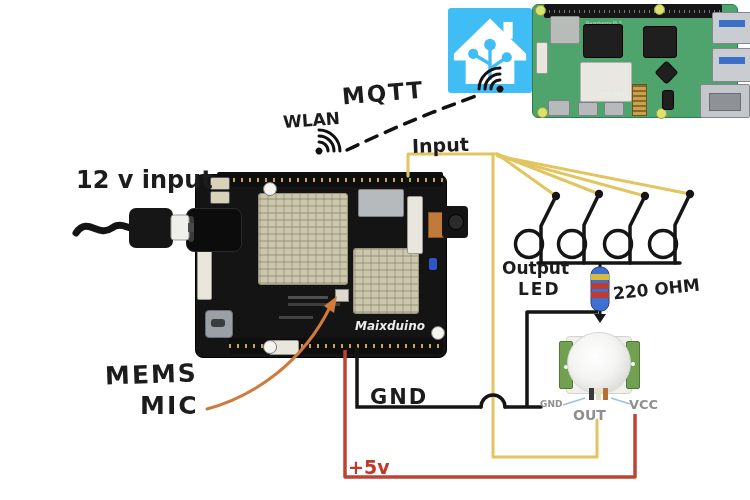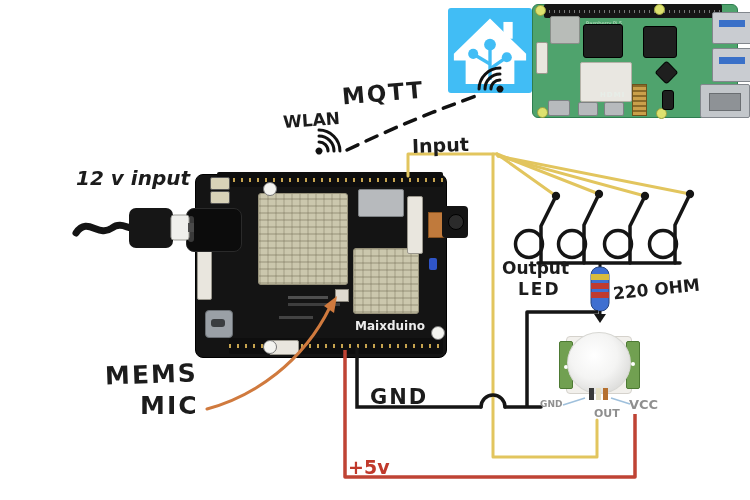--- a/index.html
+++ b/index.html
@@ -6,21 +6,21 @@
   .canvas{position:relative;width:750px;height:500px;background:#ffffff;overflow:hidden;
           font-family:"DejaVu Sans",sans-serif;}
   .abs{position:absolute;}
   .hand{position:absolute;font-family:"DejaVu Sans",sans-serif;font-weight:700;
         color:#1c1c1c;white-space:nowrap;line-height:1;}
   .tiny{position:absolute;font-family:"DejaVu Sans",sans-serif;white-space:nowrap;line-height:1;}
   .svglayer{position:absolute;left:0;top:0;z-index:5;pointer-events:none;}
   .txt{z-index:6;}
 
   
-  .maix{z-index:1;}
+  .maix{z-index:1;font-style:italic;}
   .pcb{position:absolute;background:#141414;border:1px solid #000;border-radius:8px;}
   .pins{position:absolute;background-color:#0e0e0e;border-radius:2px;
         background-image:repeating-linear-gradient(90deg, rgba(208,172,82,.95) 0 2px, transparent 2px 8px);
         background-size:100% 4px;background-repeat:no-repeat;background-position:0 center;}
   .module{position:absolute;background-color:#cbc7ad;border:1px solid #96917a;border-radius:3px;
         background-image:repeating-linear-gradient(0deg, rgba(110,104,80,.28) 0 2px, transparent 2px 7px),
                          repeating-linear-gradient(90deg, rgba(110,104,80,.22) 0 2px, transparent 2px 8px);}
   .hole{position:absolute;background:#f4f4f0;border-radius:50%;border:1px solid #777;}
   .whiteconn{position:absolute;background:#e9e6de;border:1px solid #9a978d;border-radius:2px;}
   .silver{position:absolute;background:#b7babd;border:1px solid #7e8285;border-radius:2px;}
@@ -222,21 +222,21 @@
       <path d="M207,409 C255,396 303,362 330,307" stroke="#d07a3e" stroke-width="3" fill="none" stroke-linecap="round"></path>
       <polygon points="337,296 324,306 334,313" fill="#d07a3e"></polygon>
     </g>
 
     <g stroke="#9fc0dc" stroke-width="1.5">
       <path d="M563,405 L585,398" fill="none"></path>
       <path d="M611,398 L630,404" fill="none"></path>
     </g>
   </svg>
 
-  <div class="hand txt" style="left:76px;top:168px;font-size:20px;font-style:italic;">12 v input</div>
+  <div class="hand txt" style="left:76px;top:168px;font-size:24px;">12 v input</div>
 
   <div class="hand txt" style="left:283px;top:112px;font-size:17px;transform:rotate(-4deg);">WLAN</div>
 
   <div class="hand txt" style="left:342px;top:82px;font-size:23px;letter-spacing:2px;transform:rotate(-5deg);">MQTT</div>
 
   <div class="hand txt" style="left:412px;top:136px;font-size:19px;transform:rotate(-2deg);">Input</div>
 
 
   <div class="hand txt" style="left:105px;top:362px;font-size:25px;letter-spacing:2px;transform:rotate(-2deg);">MEMS</div>
   <div class="hand txt" style="left:140px;top:393px;font-size:25px;letter-spacing:2px;">MIC</div>
@@ -244,16 +244,16 @@
   <div class="hand txt" style="left:502px;top:260px;font-size:17px;">Output</div>
   <div class="hand txt" style="left:518px;top:281px;font-size:17px;letter-spacing:2px;">LED</div>
 
   <div class="hand txt" style="left:613px;top:281px;font-size:17px;transform:rotate(-6deg);">220 OHM</div>
 
   <div class="hand txt" style="left:370px;top:387px;font-size:21px;letter-spacing:2px;">GND</div>
 
   <div class="hand txt" style="left:348px;top:458px;font-size:19px;color:#c0392b;">+5v</div>
 
   <div class="tiny txt" style="left:540px;top:400px;font-size:9px;color:#8f8f8f;font-weight:700;">GND</div>
-  <div class="tiny txt" style="left:594px;top:408px;font-size:11px;color:#8f8f8f;font-weight:700;">OUT</div>
+  <div class="tiny txt" style="left:573px;top:408px;font-size:14px;color:#8f8f8f;font-weight:700;">OUT</div>
   <div class="tiny txt" style="left:629px;top:398px;font-size:13px;color:#8f8f8f;font-weight:700;">VCC</div>
 
 </div>
 
 </body></html>

